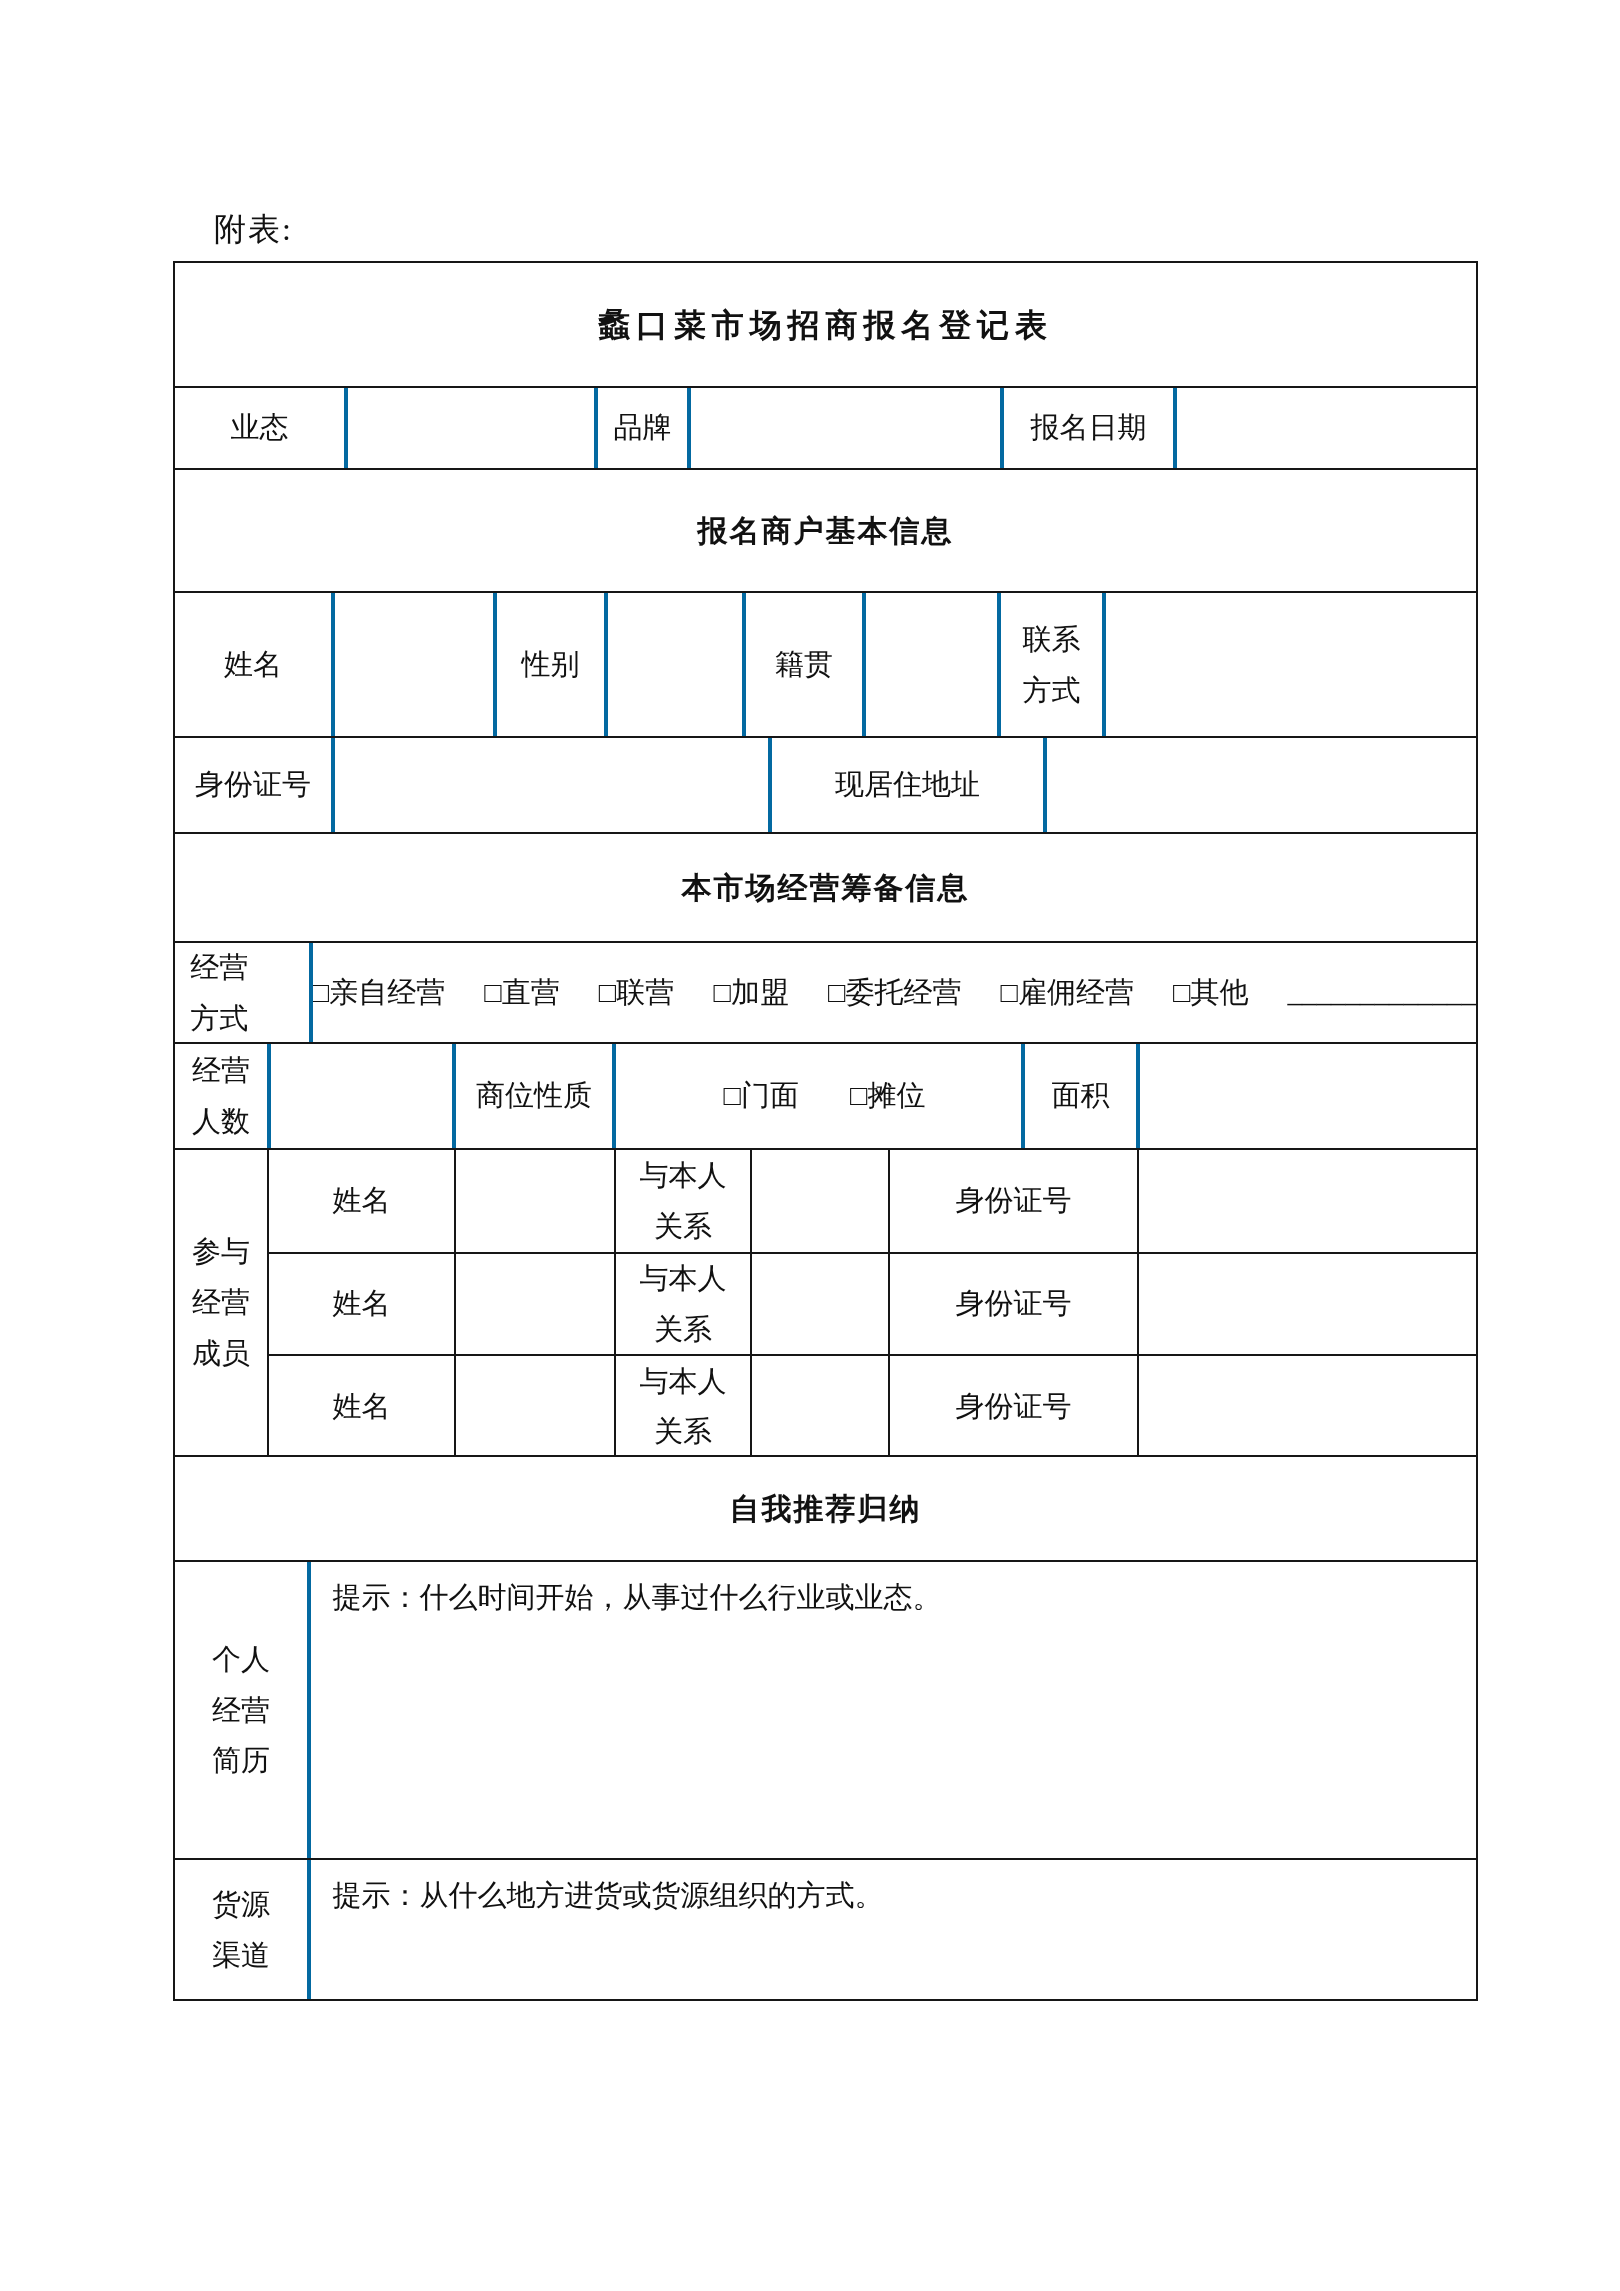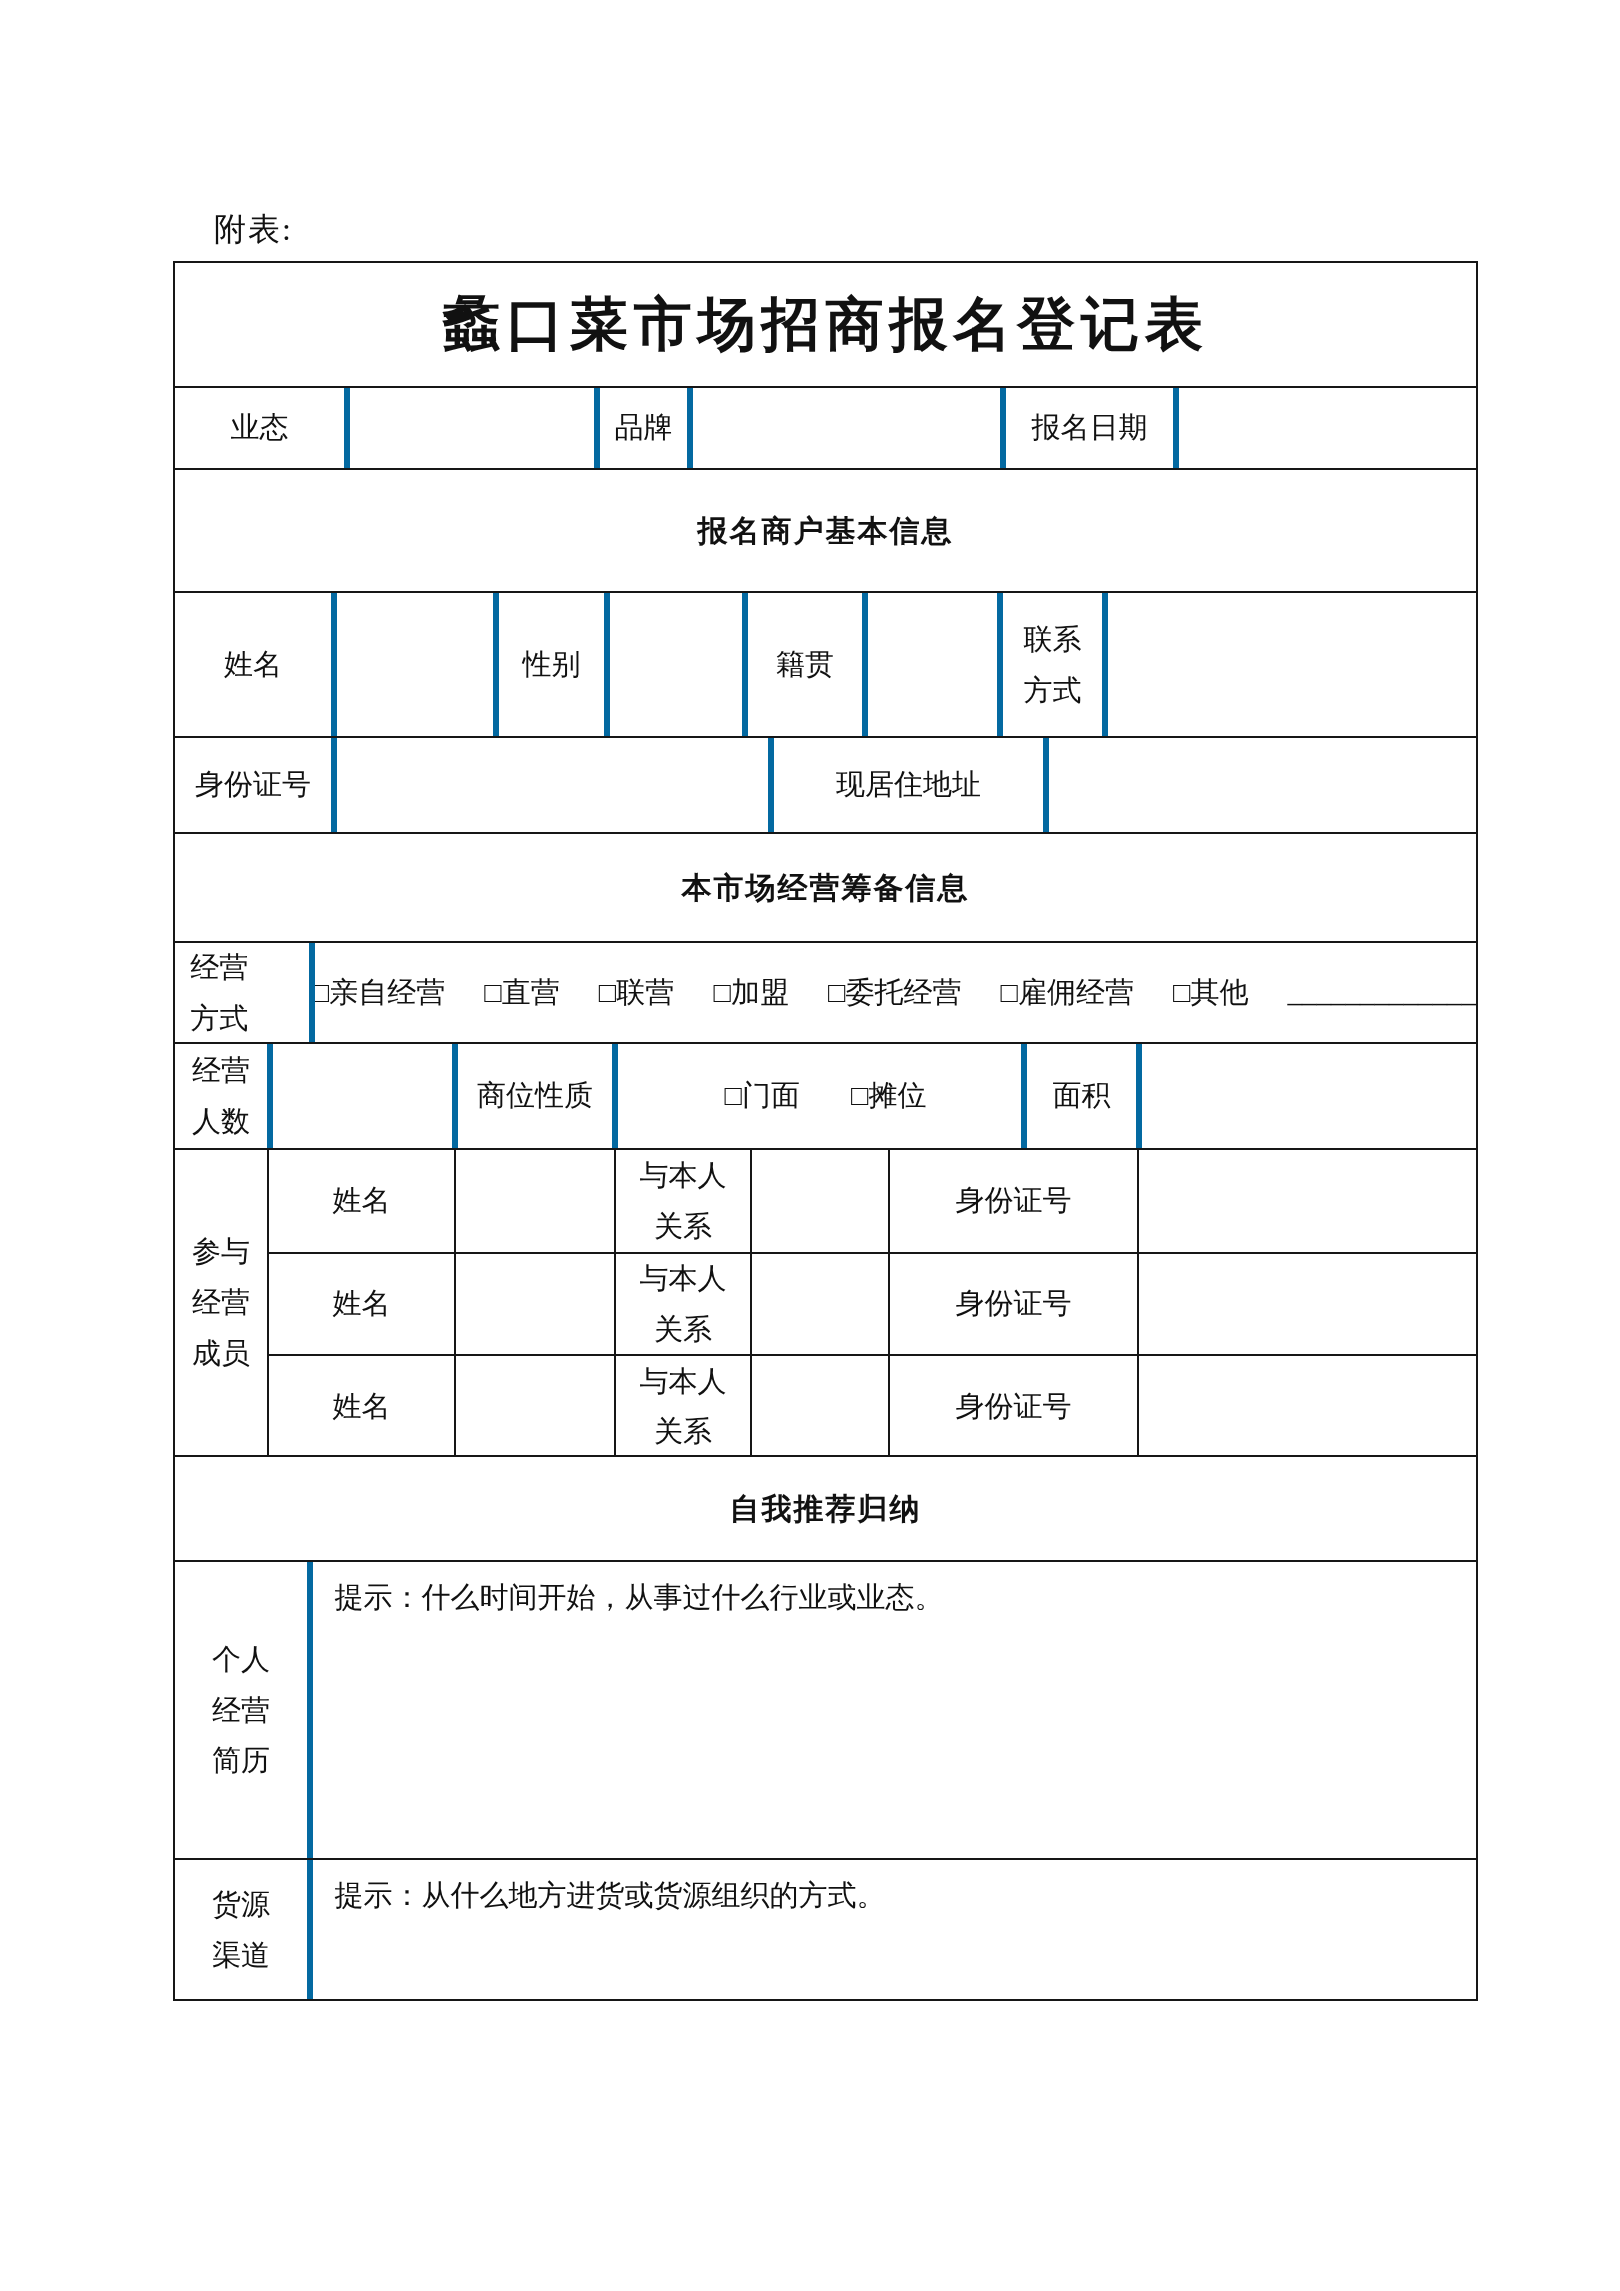--- a/index.html
+++ b/index.html
@@ -24,23 +24,23 @@
   }
   .row{display:flex;flex-direction:row;box-sizing:border-box;flex:0 0 auto;}
   .row + .row{border-top:2px solid #161616;}
   .cell{
     box-sizing:border-box;
     display:flex;align-items:center;justify-content:center;
     font-size:29px;line-height:1.5;
     white-space:pre-line;text-align:center;
     overflow:hidden;
   }
-  .cell + .cell{border-left:6px solid #0369a1;}
+  .cell + .cell{border-left:4px solid #0369a1;}
   .grow{flex:1 1 auto;}
-  .title-cell{font-size:58px;font-weight:bold;letter-spacing:5.9px;}
+  .title-cell{font-size:32px;font-weight:bold;letter-spacing:5.9px;}
   .section-cell{font-size:30px;font-weight:bold;letter-spacing:2px;}
   .options-cell{justify-content:flex-end;padding-left:15.7px;white-space:nowrap;margin-left:45px;}
   .opt{margin-right:39px;font-size:29px;}
   .opt:last-of-type{margin-right:0;}
   .other-line{font-size:29px;letter-spacing:0;}
   .stall-cell{white-space:nowrap;padding-left:20px;}
   .stall-cell .opt{margin-right:51px;}
   .stall-cell .opt:last-of-type{margin-right:8px;}
   .hint-cell{
     align-items:flex-start;justify-content:flex-start;

